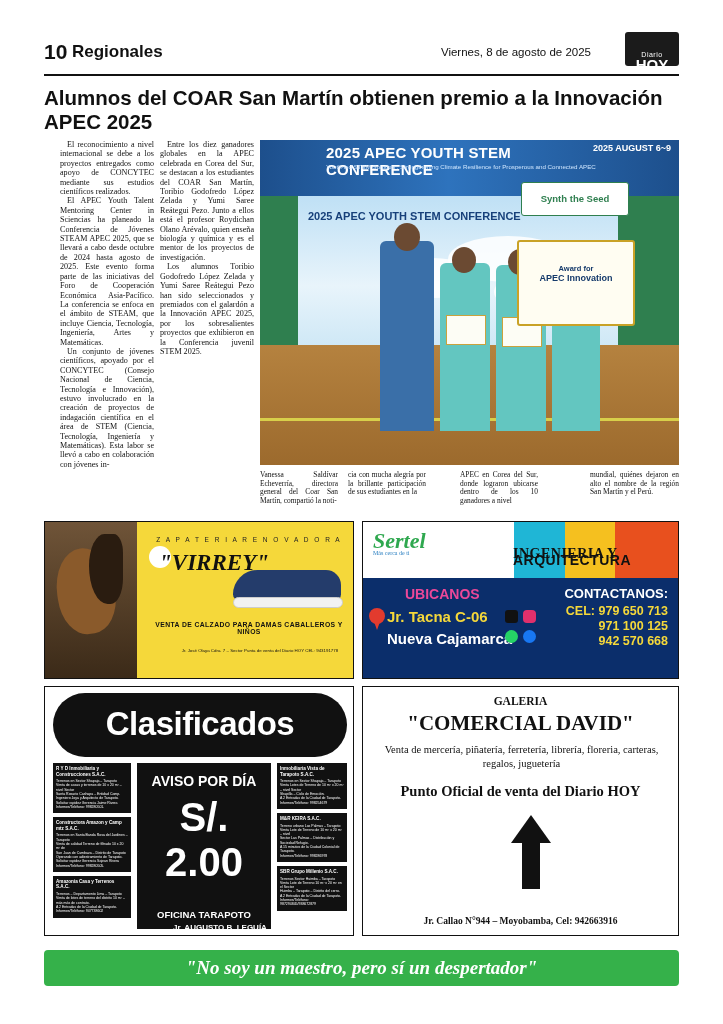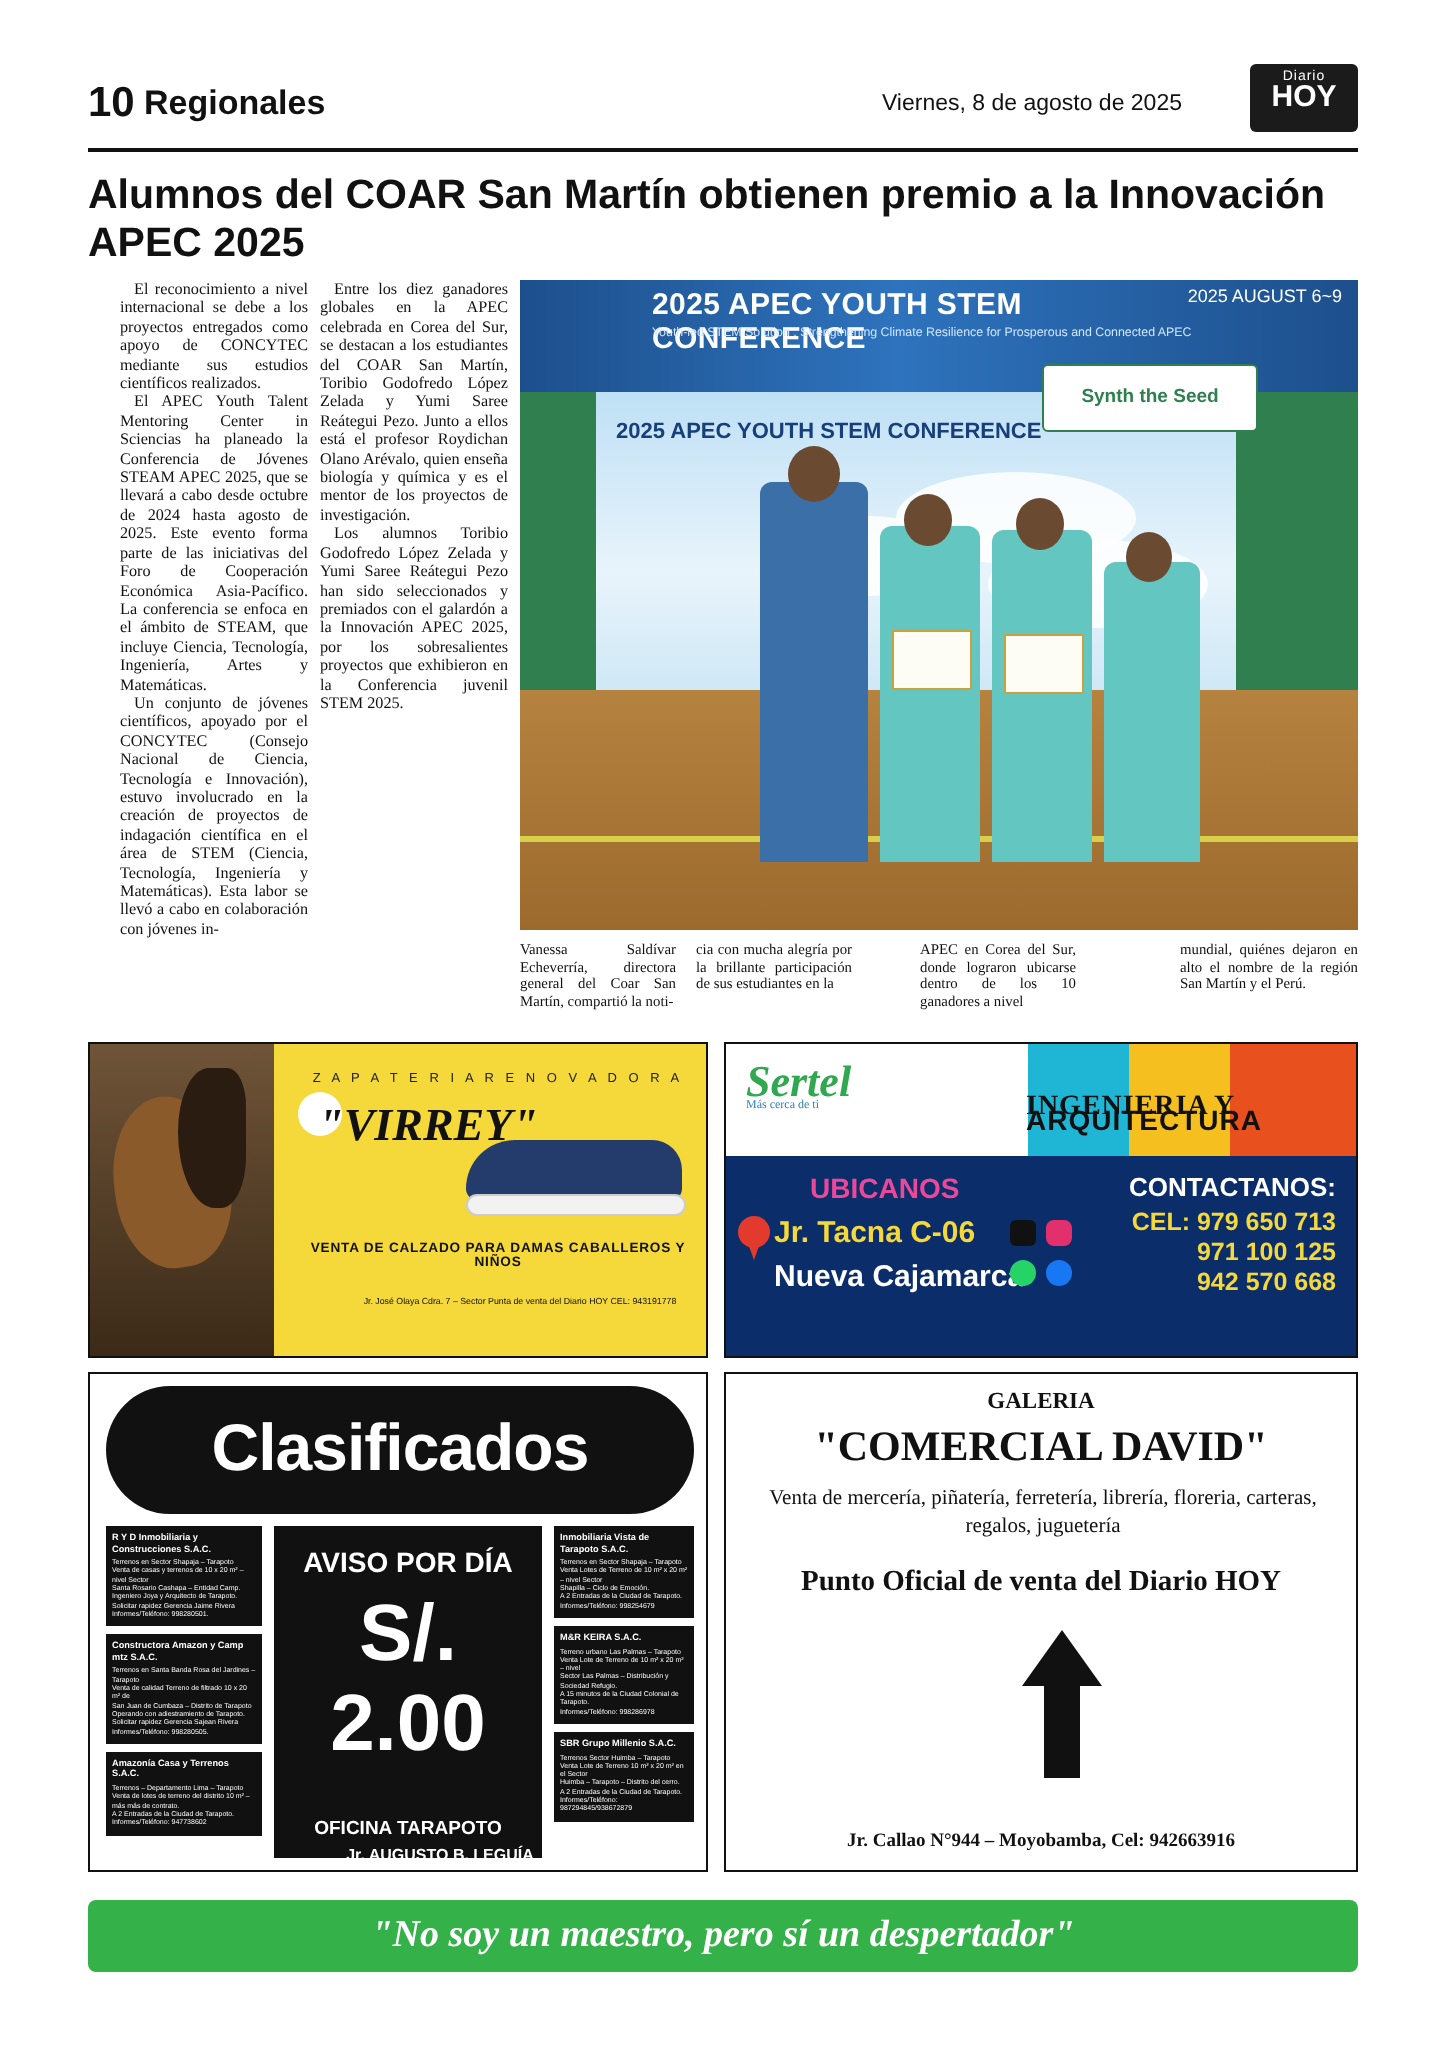--- a/index.html
+++ b/index.html
@@ -30,21 +30,21 @@
     font-weight:bold; font-size:17px; color:#111;
   }
   .date-line {
     position:absolute; right:88px; top:6px;
     font-family:"Liberation Sans", sans-serif;
     font-size:11.5px; color:#111;
   }
   .logo-box {
     position:absolute; right:0; top:-8px; width:54px; height:34px;
     background:#1b1b1b; border-radius:3px; color:#fff;
-    text-align:center; padding-top:3px;
+    text-align:center; padding-top:19px;
   }
   .logo-diario { font-family:"Liberation Sans", sans-serif; font-size:7px; letter-spacing:.5px; }
   .logo-hoy { font-family:"Liberation Sans", sans-serif; font-size:15px; font-weight:bold; line-height:14px; }
 
   
   .headline {
     position:absolute; left:44px; top:86px; width:635px;
     text-align:left;
     font-family:"Liberation Sans", sans-serif;
     font-weight:bold; font-size:20.5px; line-height:24px; color:#111;
@@ -76,21 +76,21 @@
     font-weight:bold; font-size:15px; letter-spacing:.2px;
   }
   .photo .banner-sub {
     position:absolute; left:66px; top:23px; width:300px;
     color:#cfe6ff; font-family:"Liberation Sans", sans-serif;
     font-size:6.2px;
   }
   .photo .banner-date {
     position:absolute; right:8px; top:3px; color:#fff;
     font-family:"Liberation Sans", sans-serif; font-size:9px;
-    font-weight:normal; text-align:right; line-height:11px;margin-left:48px;
+    font-weight:bold; text-align:right; line-height:11px;margin-left:48px;
   }
   .photo .backdrop {
     position:absolute; left:38px; top:56px; width:320px; height:150px;
     background:linear-gradient(180deg,#bfe0f5 0%, #e8f4fb 60%, #cfe8f6 100%);
   }
   .photo .backdrop-label {
     position:absolute; left:10px; top:14px; color:#17407a;
     font-family:"Liberation Sans", sans-serif; font-weight:bold;
     font-size:11px; line-height:12px;
   }
@@ -397,20 +397,24 @@
       <div class="head" style="left:248px; bottom:190px; width:24px; height:26px;"></div>
 
       <div class="person" style="left:292px; width:48px; height:150px; background:#63c6c0;"></div>
       <div class="head" style="left:303px; bottom:174px; width:23px; height:25px;"></div>
 
       <div class="cert" style="left:186px; bottom:120px; width:40px; height:30px;"></div>
       <div class="cert" style="left:242px; bottom:118px; width:40px; height:30px;"></div>
 
       <div class="seed-card">
         <div class="s1">Synth the Seed</div>
+      </div>
+      <div class="award-card">
+        <div class="t1">Award for</div>
+        <div class="t2">APEC Innovation</div>
       </div>
     </div>
 
     <div class="caption">
       <div class="cap-col" style="left:0;">Vanessa Saldívar Echeverría, directora general del Coar San Martín, compartió la noti-</div>
       <div class="cap-col" style="left:88px;">cia con mucha alegría por la brillante participación de sus estudiantes en la</div>
       <div class="cap-col" style="left:200px;">APEC en Corea del Sur, donde lograron ubicarse dentro de los 10 ganadores a nivel</div>
       <div class="cap-col" style="left:330px; width:89px;">mundial, quiénes dejaron en alto el nombre de la región San Martín y el Perú.</div>
     </div>
   </div>

